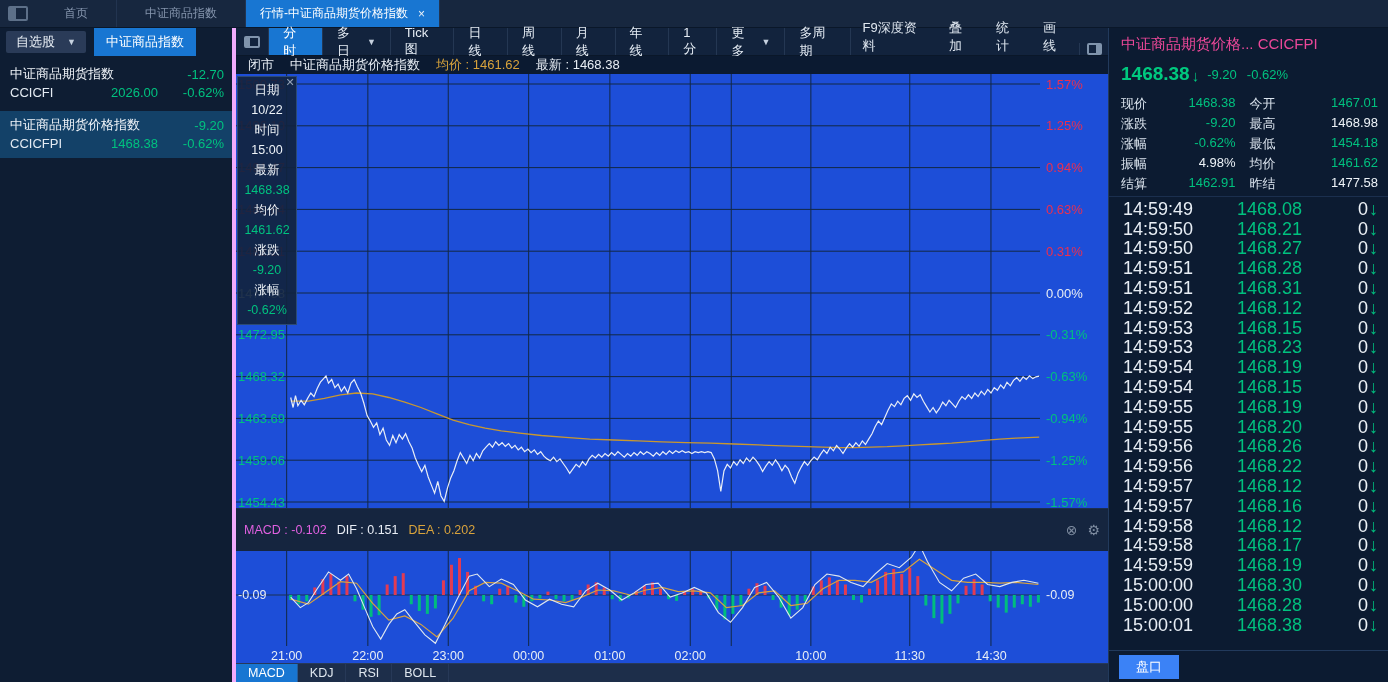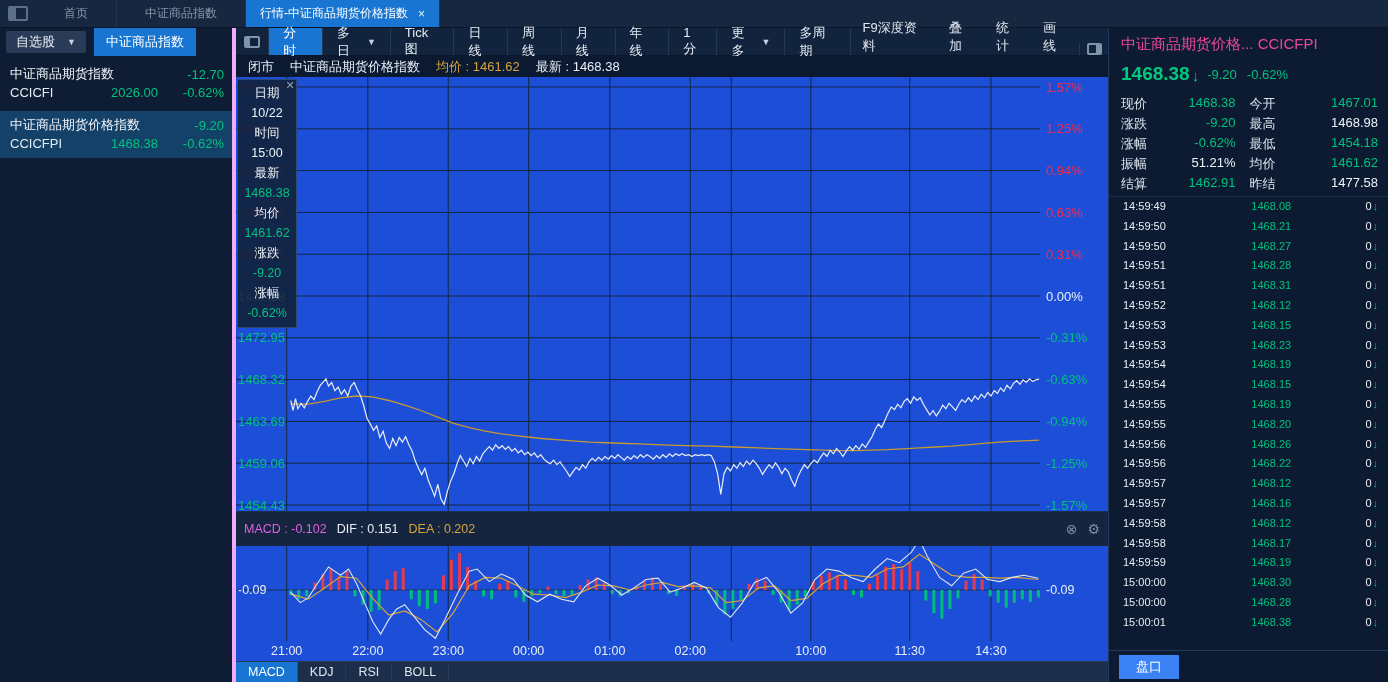--- a/index.html
+++ b/index.html
@@ -46,21 +46,21 @@
   .tb-icon2 { width:30px; display:flex; align-items:center; justify-content:center; border-left:1px solid #243753; }
   .tb-icon2 .glyph { width:15px; height:12px; border:2px solid #8094ac; border-radius:2px; position:relative; }
   .tb-icon2 .glyph::before { content:""; position:absolute; right:0; top:0; bottom:0; width:4px; background:#8094ac; }
 
   .statusbar { height:24px; display:flex; align-items:center; padding-left:12px; background:#0b1a31; font-size:13px; }
   .statusbar span { margin-right:16px; }
   .st-white { color:#e8eef5; }
   .st-orange { color:#d8a33c; }
 
   .chartwrap { height:434px; position:relative; }
-  .macdhead { height:35px; background:#15253f; display:flex; align-items:center; padding:16px 8px; font-size:12.5px; border-top:1px solid #1c2f4e; }
+  .macdhead { height:43px; background:#15253f; display:flex; align-items:center; padding:16px 8px; font-size:12.5px; border-top:1px solid #1c2f4e; }
   .mh-macd { color:#e060e0; margin-right:10px; }
   .mh-dif { color:#e9eef6; margin-right:10px; }
   .mh-dea { color:#d9a33c; }
   .mh-icons { margin-left:auto; display:flex; gap:10px; color:#7e8ca0; font-size:14px; align-items:center; }
   .macdwrap { height:95px; position:relative; }
   .xaxis { height:22px; position:relative; font-size:12.5px; color:#e8eef5; }
   .xaxis span { position:absolute; top:3px; transform:translateX(-50%); }
 
   .indtabs { height:24px; background:#1d2e4a; display:flex; align-items:stretch; border-top:1px solid #27395a; }
   .ind-tab { display:flex; align-items:center; padding:0 12px; color:#dfe7ef; border-right:1px solid #31436685; font-size:12.5px; }
@@ -82,21 +82,21 @@
   .rp-chg,.rp-pct { color:#00c17f; font-size:13px; margin-right:10px; }
   .rp-stats { padding:4px 10px 2px 12px; border-bottom:1px solid #1b2f4e; }
   .rp-srow { display:flex; height:20px; align-items:center; font-size:13px; }
   .rp-slabel { width:40px; color:#dbe4ee; }
   .rp-sval { flex:1; text-align:right; }
   .rp-sval.green { color:#00c17f; }
   .rp-sval.white { color:#eef3f8; }
   .rp-scol { width:50%; display:flex; }
   .rp-scol:first-child { padding-right:14px; }
   .rp-ticks { flex:1; overflow:hidden; padding-top:3px; }
-  .tick-row { height:19.8px; display:flex; align-items:flex-start; font-size:11px; padding:0 10px 0 14px; }
+  .tick-row { height:19.8px; display:flex; align-items:flex-end; font-size:18px; padding:0 10px 0 14px; }
   .tick-t { width:78px; color:#e8eef5; }
   .tick-p { flex:1; text-align:center; color:#00c17f; }
   .tick-v { width:30px; text-align:right; color:#eef3f8; }
   .tick-a { color:#00c17f; font-weight:bold; margin-left:1px; }
   .rp-bottom { height:32px; border-top:1px solid #223a5c; display:flex; align-items:center; background:#0c1b31; }
   .rp-tab { margin-left:10px; width:60px; height:24px; background:#3b82f6; color:#fff; display:flex; align-items:center; justify-content:center; font-size:13px; }
 </style>
 </head>
 <body>
 
@@ -455,21 +455,21 @@
             <span class="rp-sval green">-0.62%</span>
           </div>
           <div class="rp-scol">
             <span class="rp-slabel">最低</span>
             <span class="rp-sval green">1454.18</span>
           </div>
         </div>
         <div class="rp-srow">
           <div class="rp-scol">
             <span class="rp-slabel">振幅</span>
-            <span class="rp-sval white">51.21%</span>
+            <span class="rp-sval white">4.98%</span>
           </div>
           <div class="rp-scol">
             <span class="rp-slabel">均价</span>
             <span class="rp-sval green">1461.62</span>
           </div>
         </div>
         <div class="rp-srow">
           <div class="rp-scol">
             <span class="rp-slabel">结算</span>
             <span class="rp-sval green">1462.91</span>

